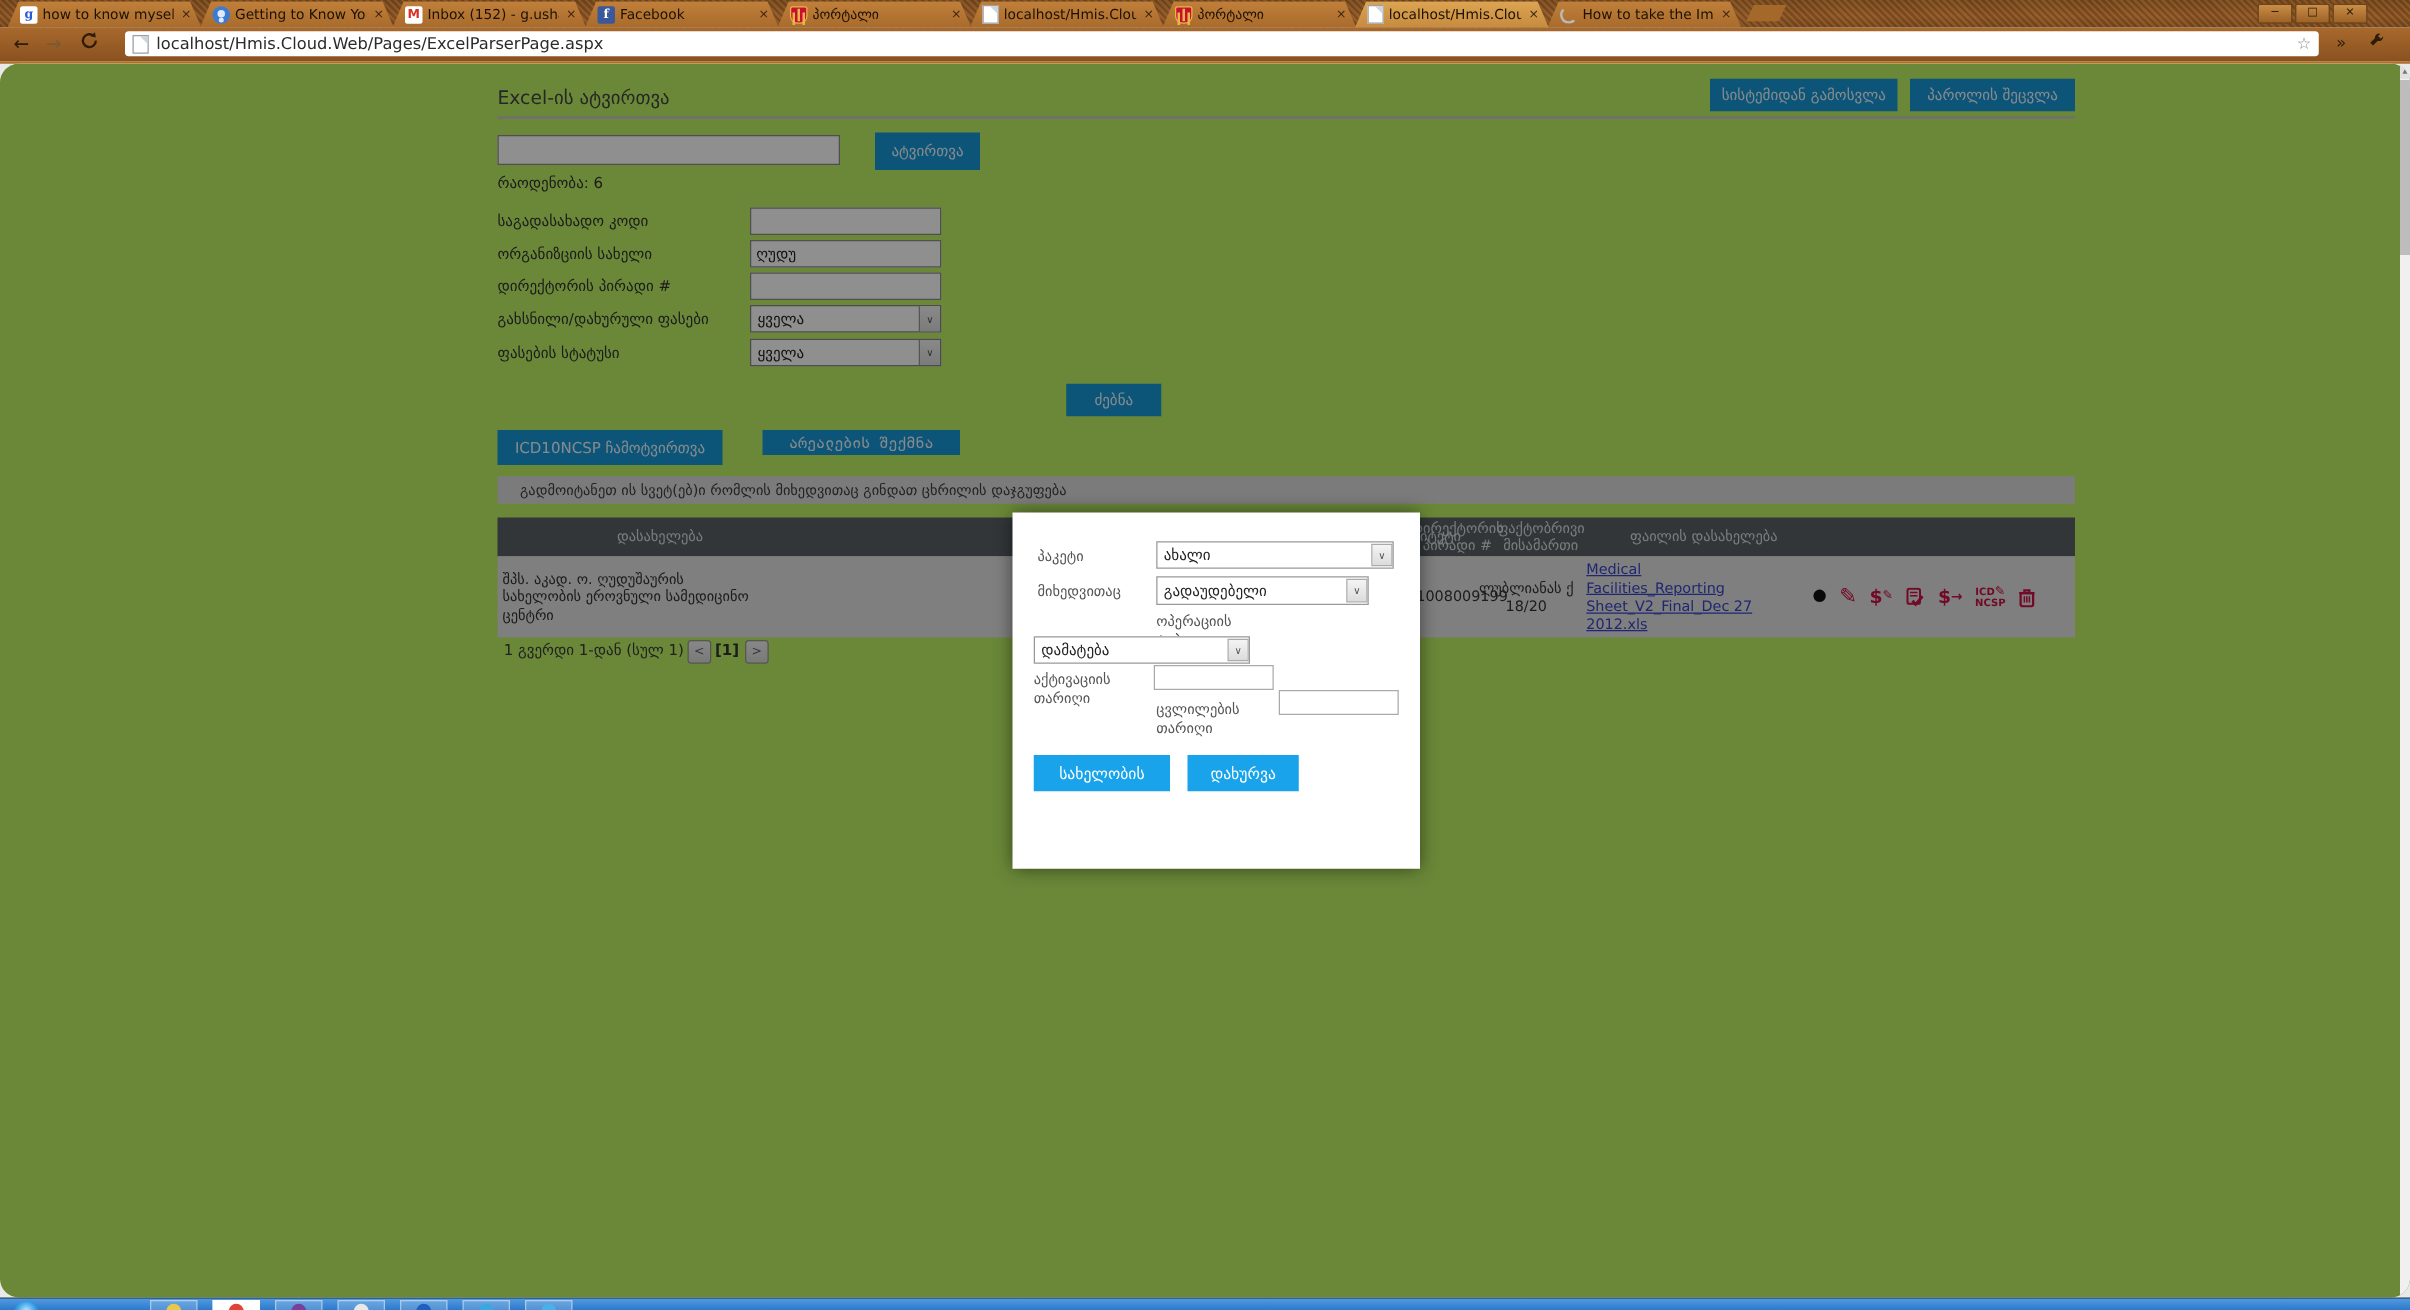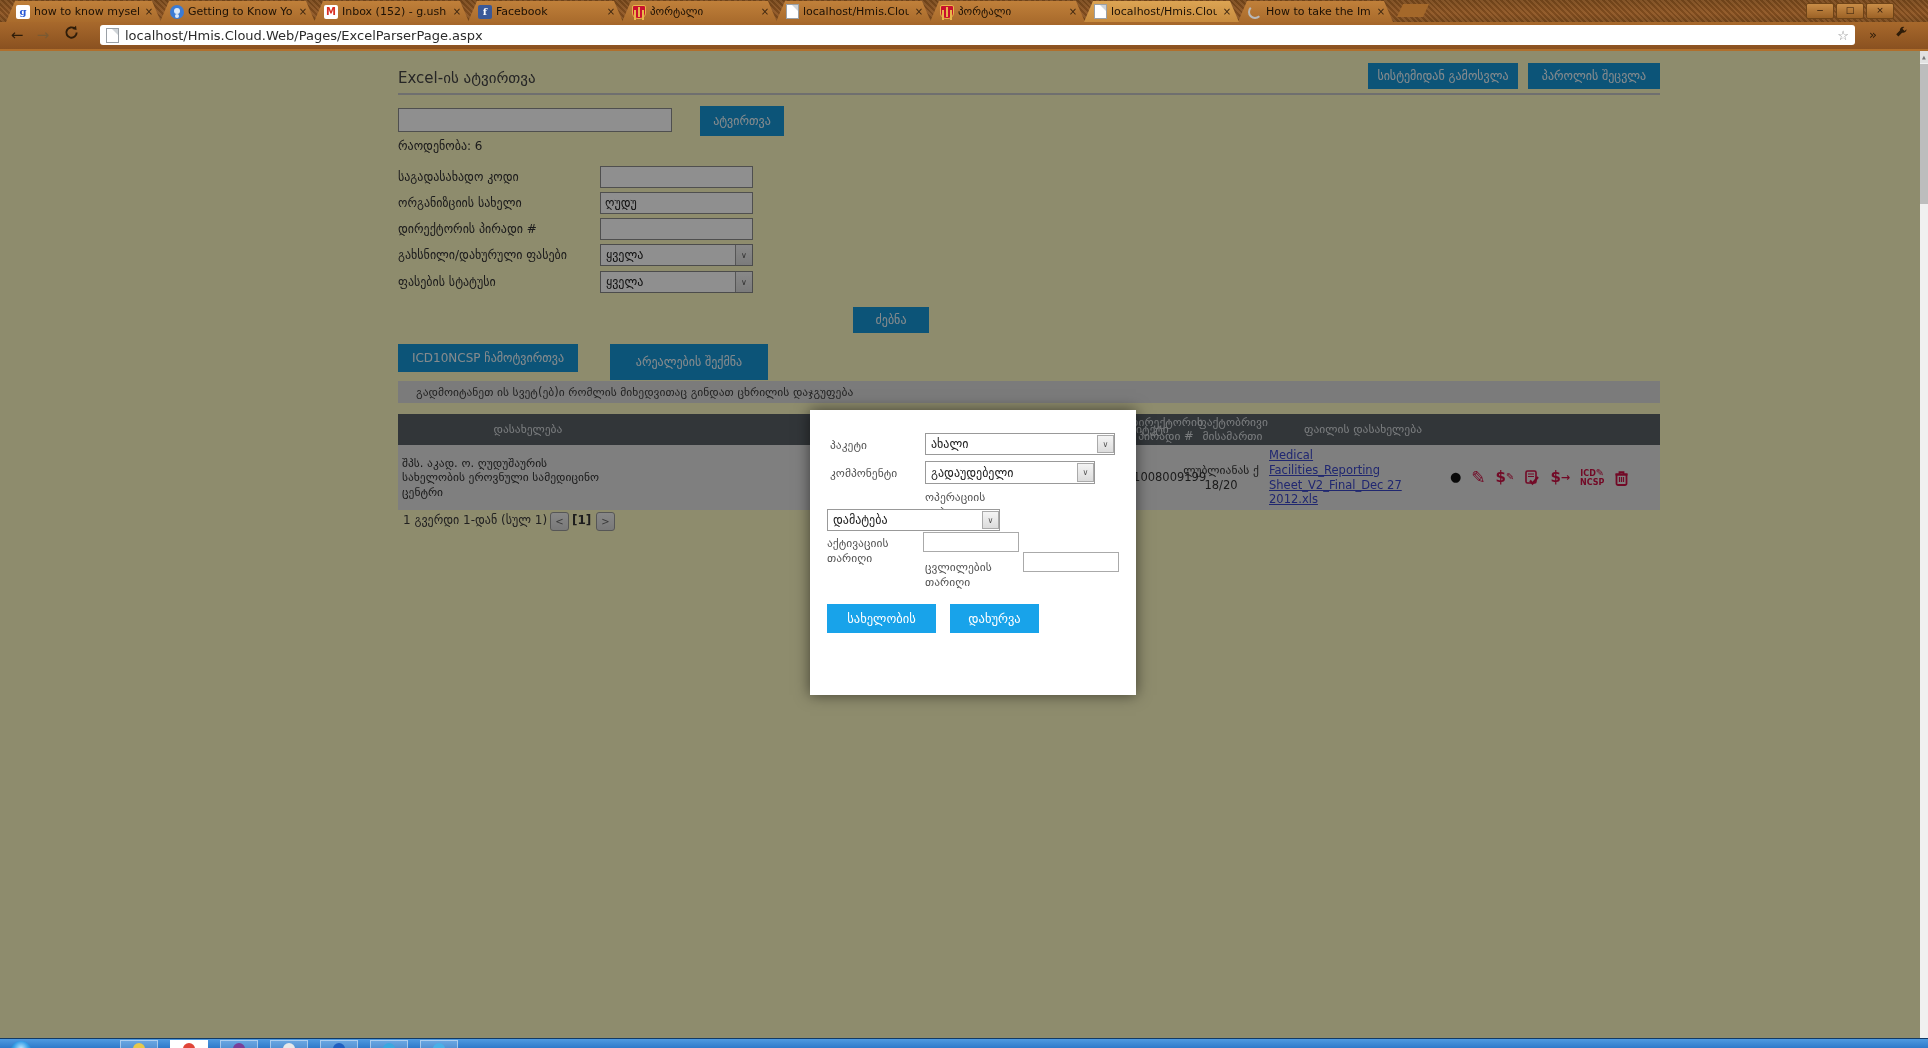--- a/index.html
+++ b/index.html
@@ -34,21 +34,21 @@
   .navbtn.disabled{color:#7a5a33;}
   .addressbar{position:absolute;left:100px;top:3px;width:1755px;height:20px;background:#fff;
     border-radius:3px;display:flex;align-items:center;padding:0 6px;box-sizing:border-box;gap:6px;}
   .addressbar .url{flex:1;font-size:13px;color:#2b2b2b;white-space:nowrap;overflow:hidden;}
   .pageico{width:11px;height:13px;background:#fff;border:1px solid #9aa0a6;position:relative;flex:0 0 11px;}
   .pageico:after{content:"";position:absolute;right:0;top:0;border:3px solid #cfd4d8;
     border-left-color:transparent;border-bottom-color:transparent;}
   .star{color:#8a8a8a;font-size:13px;}
 
   
-  .viewport{position:absolute;left:0;top:51px;width:1928px;height:987px;background:#fef9c3;overflow:hidden;}
+  .viewport{position:absolute;left:0;top:51px;width:1928px;height:987px;background:#bef264;overflow:hidden;border-radius:15px;}
   .dim{position:absolute;inset:0;background:rgba(0,0,0,0.44);z-index:5;}
   .lbl{font-size:12px;color:#333;}
   .inp{position:absolute;background:#fff;border:1px solid #8e8e8e;box-sizing:border-box;
     font-family:"DejaVu Sans",sans-serif;font-size:12px;padding:1px 4px;color:#222;}
   .btn-blue{position:absolute;background:#1697d6;color:#eef6fb;font-size:12px;
     display:flex;align-items:center;justify-content:center;cursor:pointer;}
   .sel{position:absolute;background:#fff;border:1px solid #888;box-sizing:border-box;
     display:flex;align-items:center;font-size:12px;color:#222;padding-left:5px;}
   .sel .grow{flex:1;}
   .arrowbox{width:17px;height:100%;border-left:1px solid #999;background:linear-gradient(#f4f4f4,#dcdcdc);
@@ -206,21 +206,21 @@
       <span class="arrowbox">∨</span>
     </div>
     <div class="abs lbl" style="left:398px;top:224px;">ფასების სტატუსი</div>
     <div class="sel" style="left:600px;top:220px;width:153px;height:22px;">
       <span class="grow">ყველა</span>
       <span class="arrowbox">∨</span>
     </div>
     <div class="btn-blue" style="left:853px;top:220px;width:76px;height:26px;margin-top:36px;">ძებნა</div>
 
     <div class="btn-blue" style="left:398px;top:293px;width:180px;height:28px;">ICD10NCSP ჩამოტვირთვა</div>
-    <div class="btn-blue" style="left:610px;top:293px;width:158px;height:36px;">არეალების შექმნა</div>
+    <div class="btn-blue" style="left:610px;top:293px;width:158px;height:20px;font-family:Liberation Mono, monospace;">არეალების შექმნა</div>
 
     <div class="infobar" style="left:398px;top:330px;width:1262px;height:22px;padding-left:18px;box-sizing:border-box;">გადმოიტანეთ ის სვეტ(ებ)ი რომლის მიხედვითაც გინდათ ცხრილის დაჯგუფება</div>
 
     <div class="thead" style="left:398px;top:363px;width:1262px;height:31px;">
       <div class="th" style="left:40px;width:180px;">დასახელება</div>
       <div class="th" style="left:612px;width:110px;">საგადასახადო კოდი</div>
       <div class="th" style="left:722px;width:92px;">დირექტორის პირადი #</div>
       <div class="th" style="left:730px;width:70px;"></div>
       <div class="th" style="left:738px;width:56px;text-align:right;justify-content:flex-start;">იტეტი</div>
       <div class="th" style="left:790px;width:95px;left:787px;">ფაქტობრივი მისამართი</div>
@@ -274,21 +274,21 @@
 
     <div class="dim"></div>
 
     <div class="modal">
       <div style="position:relative;height:289px;">
         <div class="m-lbl" style="left:20px;top:28px;">პაკეტი</div>
         <div class="sel" style="left:115px;top:23px;width:190px;height:22px;border-color:#999;">
           <span class="grow">ახალი</span>
           <span class="arrowbox" style="border:1px solid #aaa;height:18px;">∨</span>
         </div>
-        <div class="m-lbl" style="left:20px;top:56px;">კომპონენტი</div>
+        <div class="m-lbl" style="left:20px;top:56px;">მიხედვითაც</div>
         <div class="sel" style="left:115px;top:51px;width:170px;height:23px;border-color:#999;">
           <span class="grow">გადაუდებელი</span>
           <span class="arrowbox" style="border:1px solid #aaa;height:19px;">∨</span>
         </div>
         <div class="m-lbl" style="left:115px;top:80px;width:80px;">ოპერაციის ტიპი</div>
         <div class="sel" style="left:17px;top:99px;width:173px;height:22px;border-color:#999;">
           <span class="grow">დამატება</span>
           <span class="arrowbox" style="border:1px solid #aaa;height:18px;">∨</span>
         </div>
         <div class="m-lbl" style="left:17px;top:126px;width:90px;">აქტივაციის თარიღი</div>

